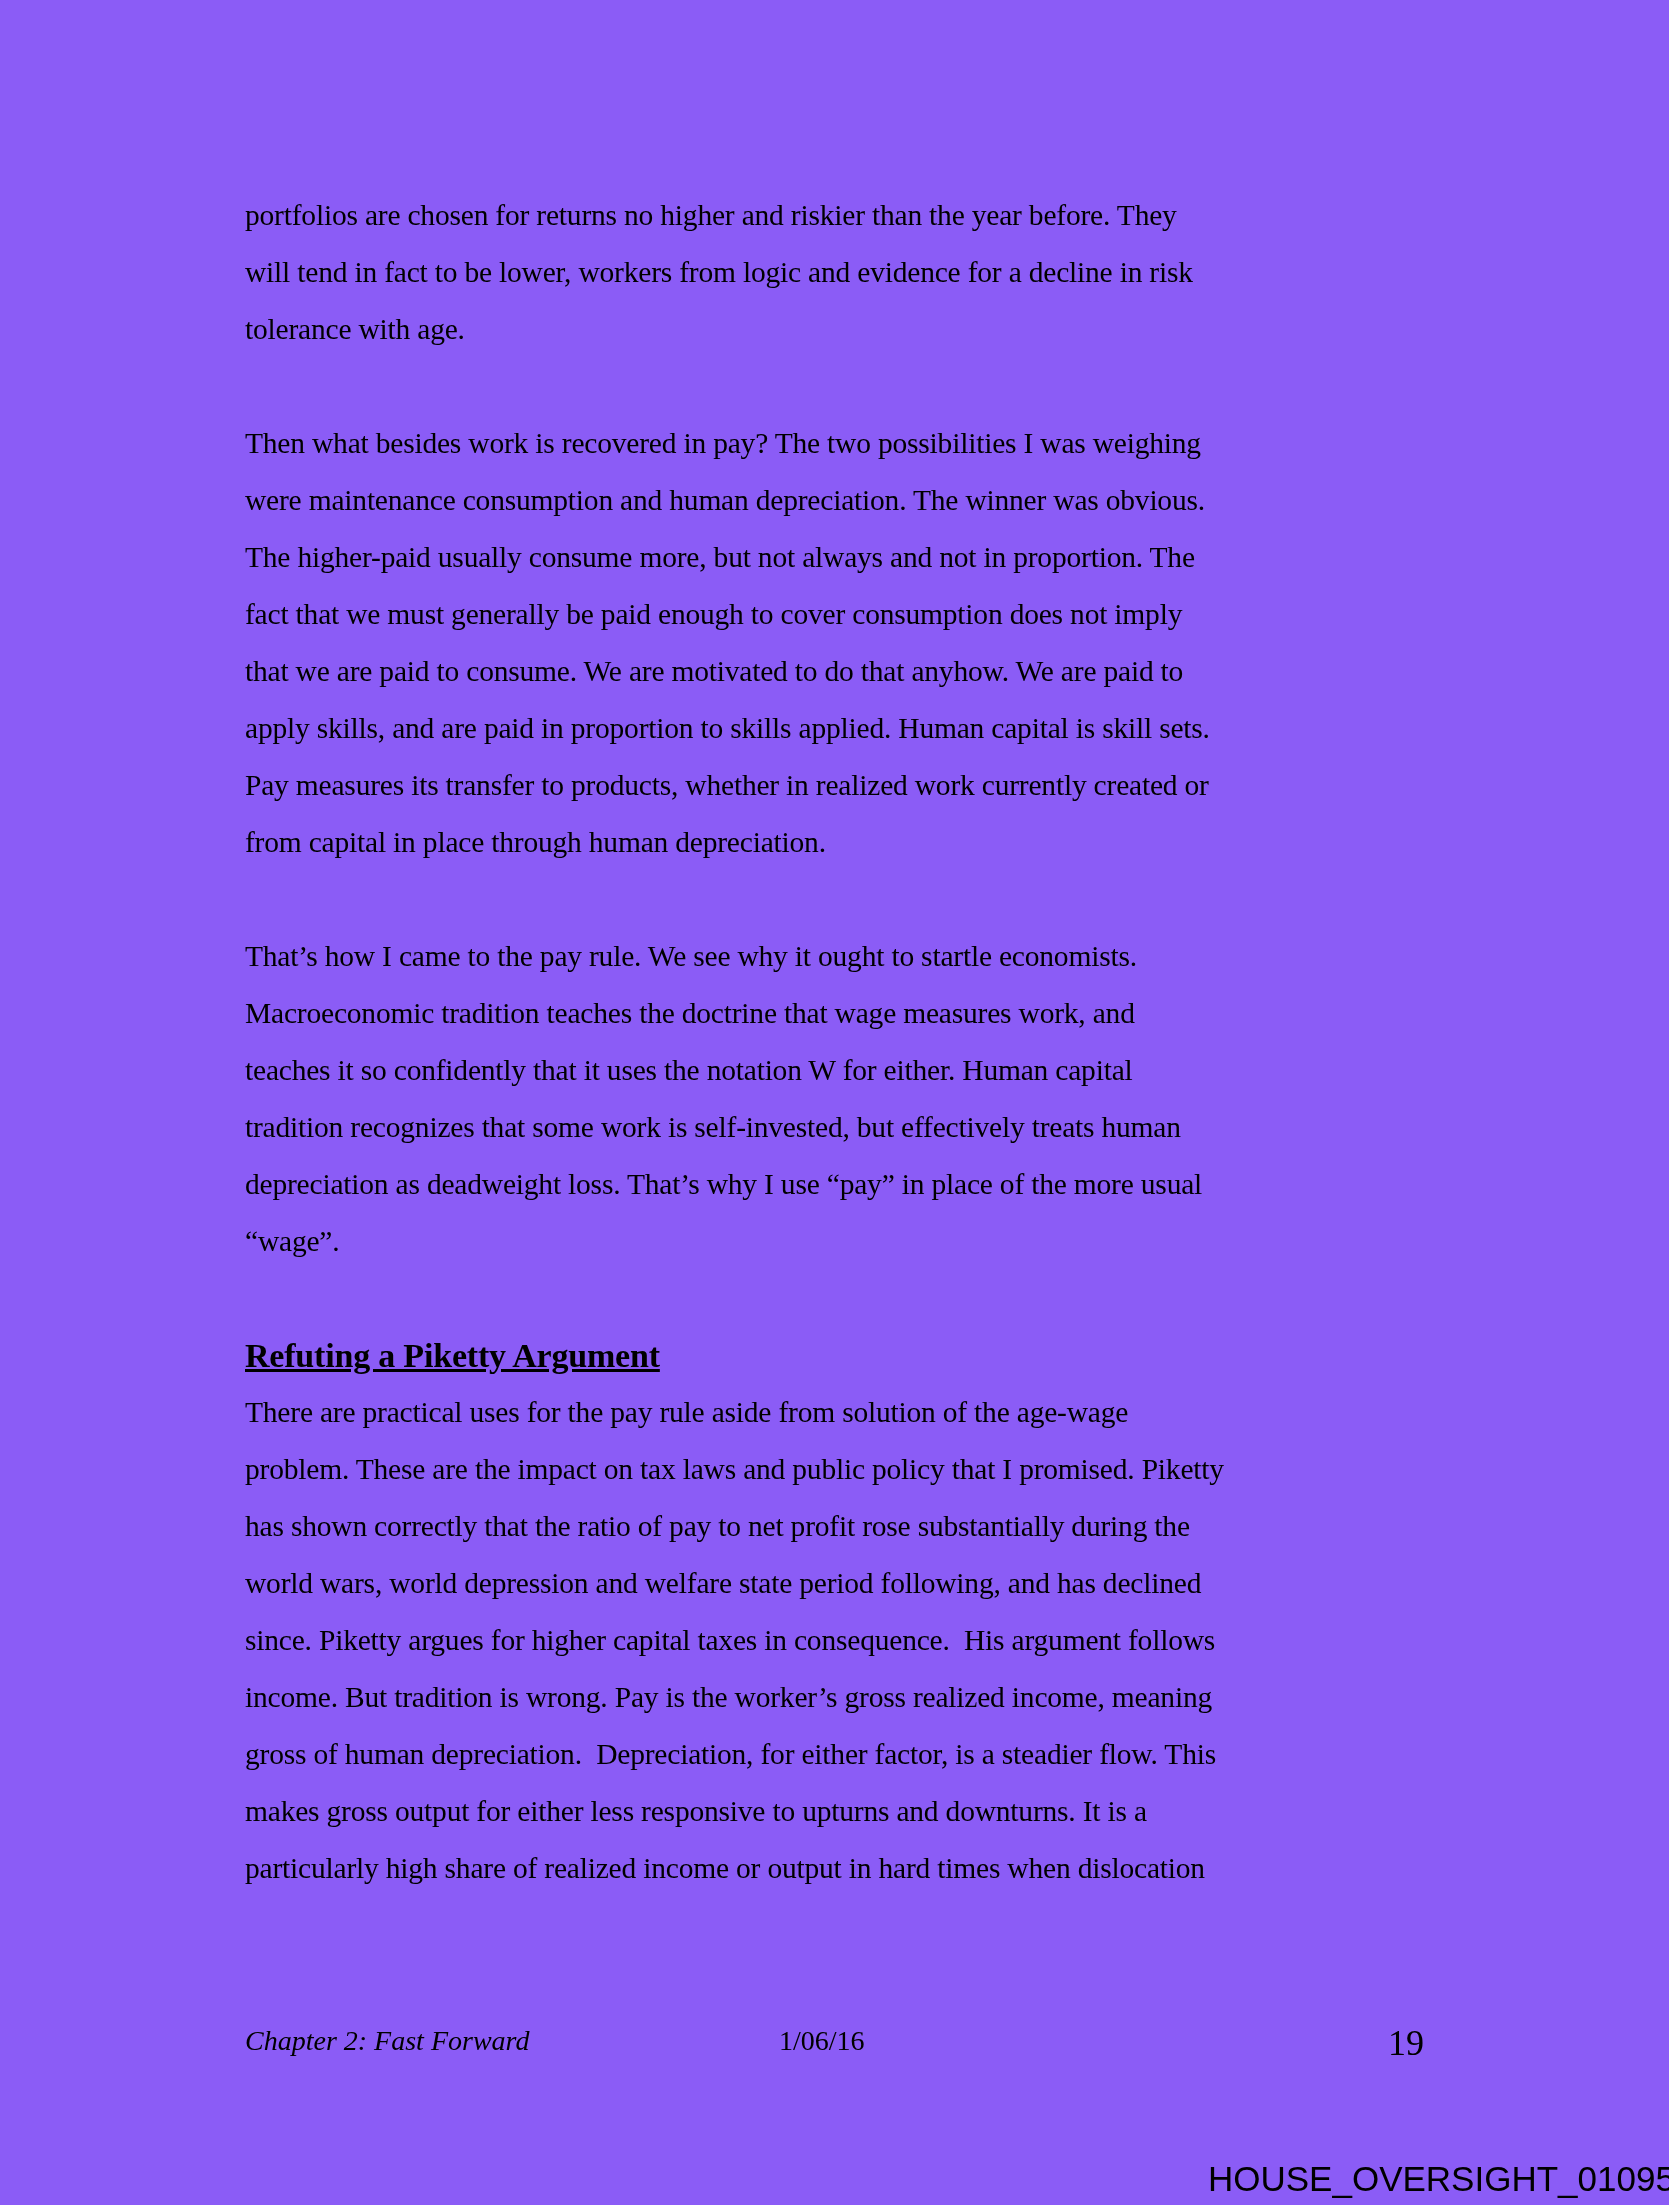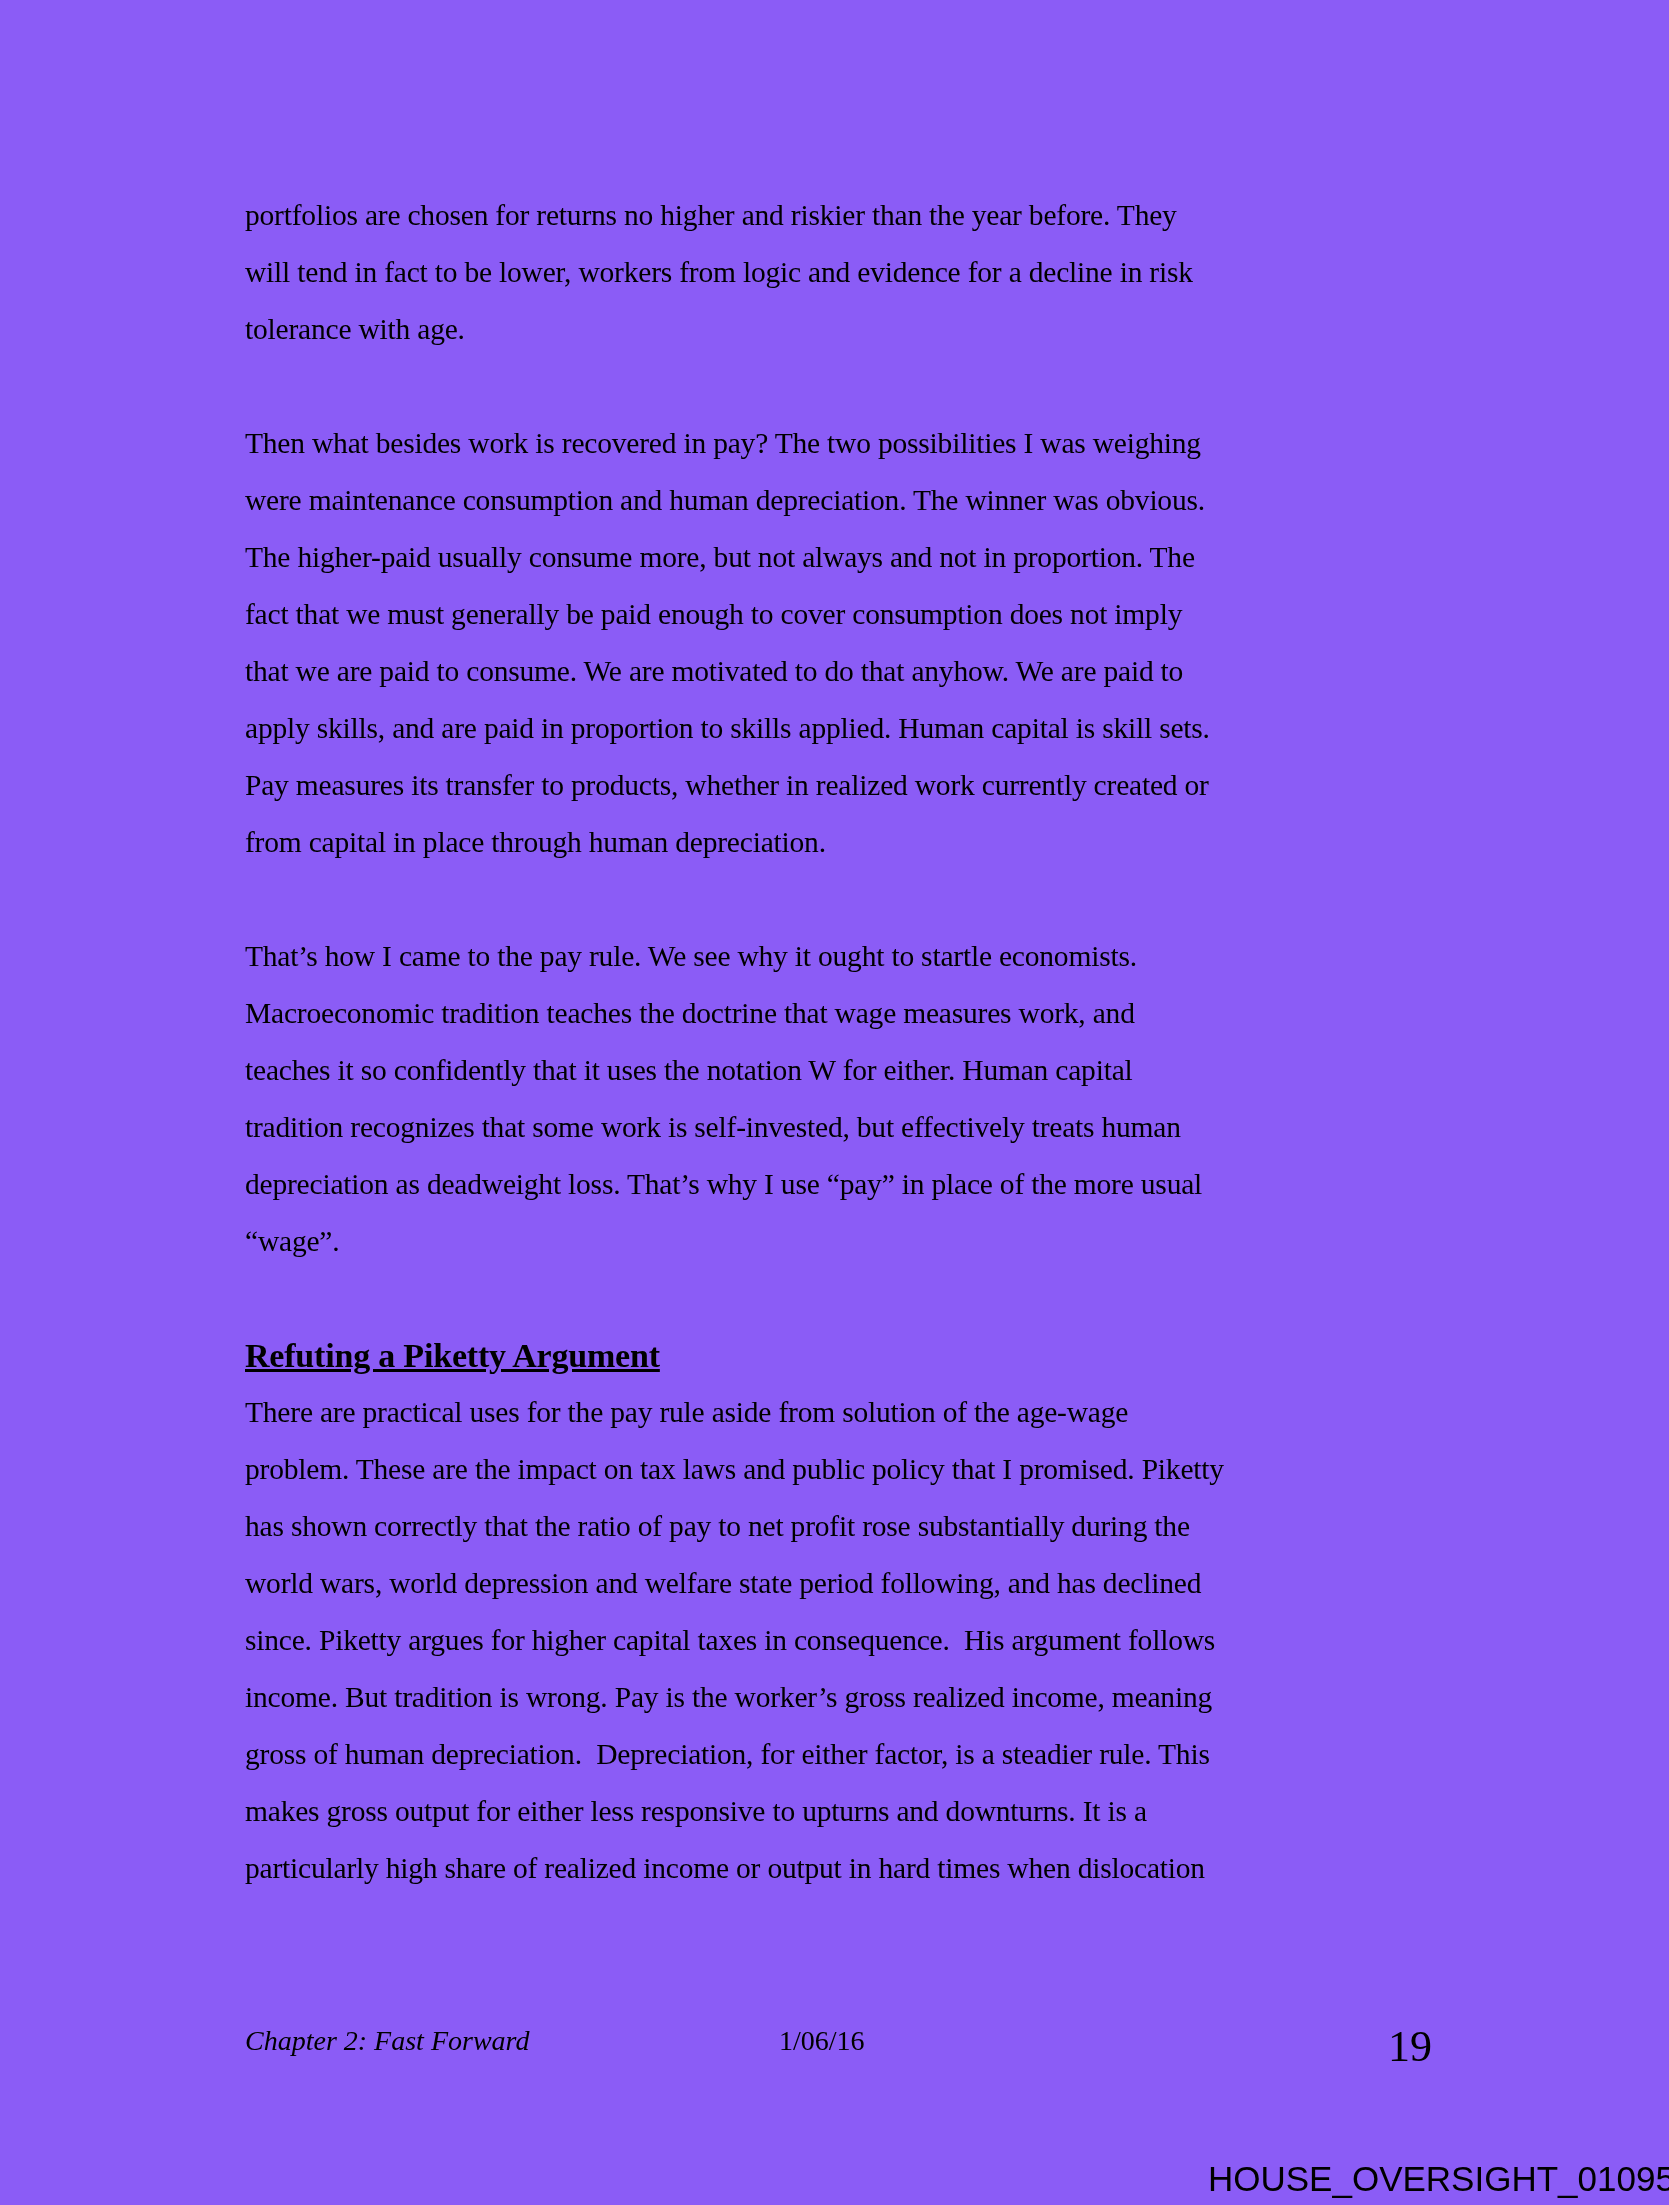--- a/index.html
+++ b/index.html
@@ -53,21 +53,21 @@
     position: absolute;
     left: 779px;
     top: 2027px;
     font-size: 28px;
     line-height: 1;
   }
   .footer-page-number {
     position: absolute;
     left: 1388px;
     top: 2025px;
-    font-size: 44px;
+    font-size: 36px;
     line-height: 1;
   }
   .watermark {
     position: absolute;
     left: 1208px;
     top: 2161px;
     font-family: "Liberation Sans", "DejaVu Sans", sans-serif;
     font-size: 35px;
     line-height: 1;
     letter-spacing: 0px;
@@ -109,21 +109,21 @@
 
     <h2 class="section-heading">Refuting a Piketty Argument</h2>
 
     <section class="paragraph">
       <div class="line">There are practical uses for the pay rule aside from solution of the age-wage</div>
       <div class="line">problem. These are the impact on tax laws and public policy that I promised. Piketty</div>
       <div class="line">has shown correctly that the ratio of pay to net profit rose substantially during the</div>
       <div class="line">world wars, world depression and welfare state period following, and has declined</div>
       <div class="line">since. Piketty argues for higher capital taxes in consequence.  His argument follows</div>
       <div class="line">income. But tradition is wrong. Pay is the worker’s gross realized income, meaning</div>
-      <div class="line">gross of human depreciation.  Depreciation, for either factor, is a steadier rule. This</div>
+      <div class="line">gross of human depreciation.  Depreciation, for either factor, is a steadier flow. This</div>
       <div class="line">makes gross output for either less responsive to upturns and downturns. It is a</div>
       <div class="line">particularly high share of realized income or output in hard times when dislocation</div>
     </section>
 
   </main>
 
   <span class="footer-chapter">Chapter 2: Fast Forward</span>
   <span class="footer-date">1/06/16</span>
   <span class="footer-page-number">19</span>
 

